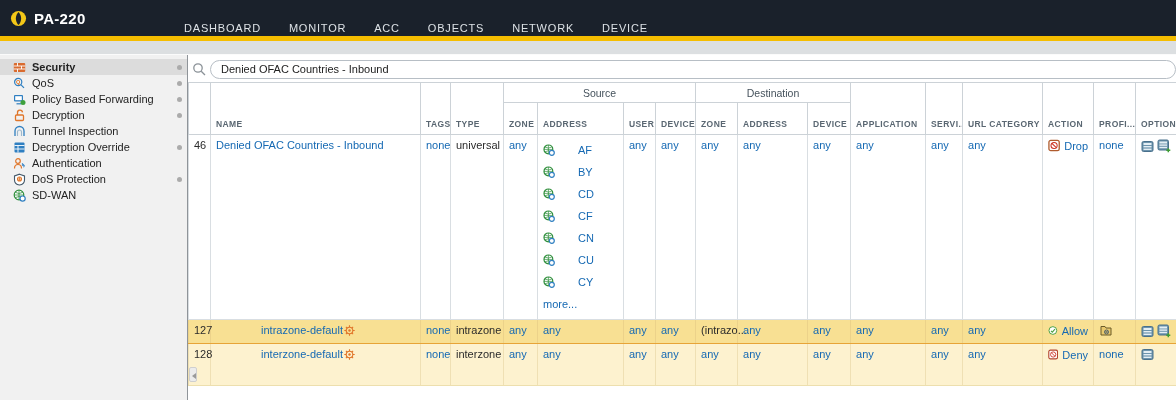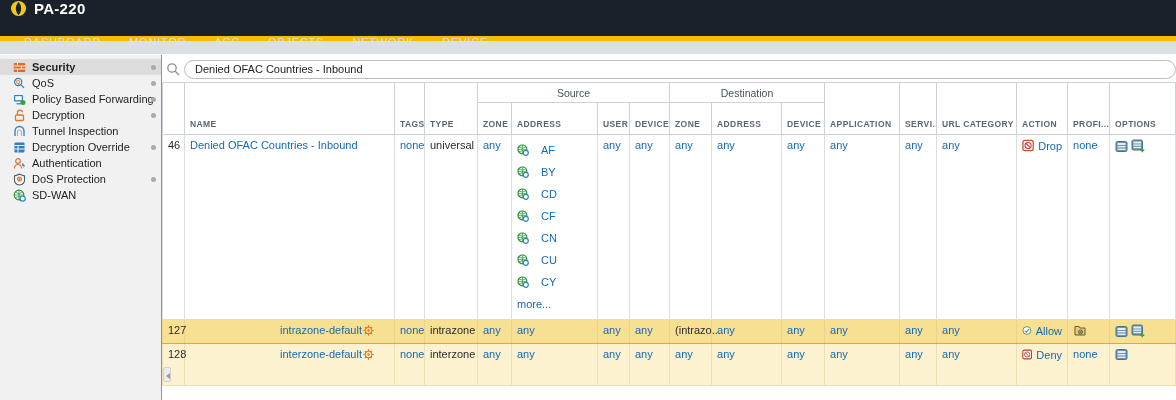--- a/index.html
+++ b/index.html
@@ -1,33 +1,33 @@
 <!DOCTYPE html>
 <html><head>
 <meta charset="utf-8">
 <style>
   * { margin:0; padding:0; box-sizing:border-box; }
   html,body { width:1176px; height:400px; overflow:hidden; background:#fff;
     font-family:"Liberation Sans", sans-serif; }
   .app { width:1176px; height:400px; position:relative; }
 
   
-  .navbar { height:36px; background:#1a212b; display:flex; align-items:stretch;flex-direction:column; }
+  .navbar { height:36px; background:#1a212b; display:flex; align-items:stretch; }
   .brand { display:flex; align-items:center; gap:7px; padding-left:10px; width:160px; }
   .brand-label { color:#fff; font-size:15px; font-weight:bold; letter-spacing:.3px; }
   .nav-tabs { display:flex; align-items:stretch; margin-left:10px;margin-top:19px; }
   .nav-tab { display:flex; align-items:center; padding:0 14px; font-size:11px;
     color:#dde2e6; letter-spacing:.8px; cursor:pointer; }
   .nav-tab.active { background:linear-gradient(#3c424b,#232830); color:#f3c718; font-weight:bold; }
   .accent-bar { height:5px; background:#f5bd00; }
   .page-strip { height:14px; background:#dcdfe1; border-bottom:1px solid #fbfbfb; }
 
   
   .content { display:flex; height:345px; }
-  .sidebar { width:162px; background:#f1f1f1; border-right:1px solid #8f9499;
+  .sidebar { width:188px; background:#f1f1f1; border-right:1px solid #8f9499;
     padding-top:4px; flex:none; }
   .side-item { position:relative; display:flex; align-items:center; gap:6px;
     height:16px; padding-left:13px; font-size:11px; color:#222; cursor:pointer; }
   .side-item.selected { background:#dcdcdc; font-weight:bold; }
   .side-item .sicon { width:13px; height:13px; flex:none; display:flex; }
   .side-dot { position:absolute; right:5px; top:6px; width:5px; height:5px;
     border-radius:50%; background:#ababab; }
 
   .main { flex:1; background:#fff; position:relative; overflow:hidden; }
 
@@ -53,23 +53,23 @@
   td.num { text-align:right; padding-right:5px; color:#333; }
   .lnk { color:#1569b3; cursor:pointer; }
   .dark { color:#2b2b2b; }
   tr.r46 { height:178px; }
   tr.hl1 { height:14px; }
   tr.hl2 { height:42px; }
   tr.hl1 td { background:#f8e093; border-color:#ecd28a;
     border-top:1px solid #e7a437; border-bottom:1px solid #e7a437; }
   tr.hl2 td { background:#fdf2cf; border-color:#efe0b4; border-bottom-color:#eddfae; }
   .cellflex { display:flex; align-items:center; gap:4px; }
-  .namecell { display:flex; justify-content:flex-end; align-items:flex-start; }
+  .namecell { display:flex; justify-content:center; align-items:flex-start; }
   .namecell .gear { margin-right:14px; flex:none; }
-  .region-item { display:flex; align-items:center; gap:12px; height:22px; }
+  .region-item { display:flex; align-items:center; gap:23px; height:22px; }
   .more-link { display:block; height:22px; line-height:22px; }
   .opticons { display:flex; gap:3px; align-items:center; }
 
   .mini-scroll { position:absolute; left:1px; top:312px; width:8px; height:15px;
     background:#ececec; border:1px solid #cfcfcf; border-radius:2px; }
   .mini-scroll:before { content:""; position:absolute; left:2px; top:5px;
     border-top:3px solid transparent; border-bottom:3px solid transparent;
     border-right:4px solid #9a9a9a; }
 </style>
 </head>

